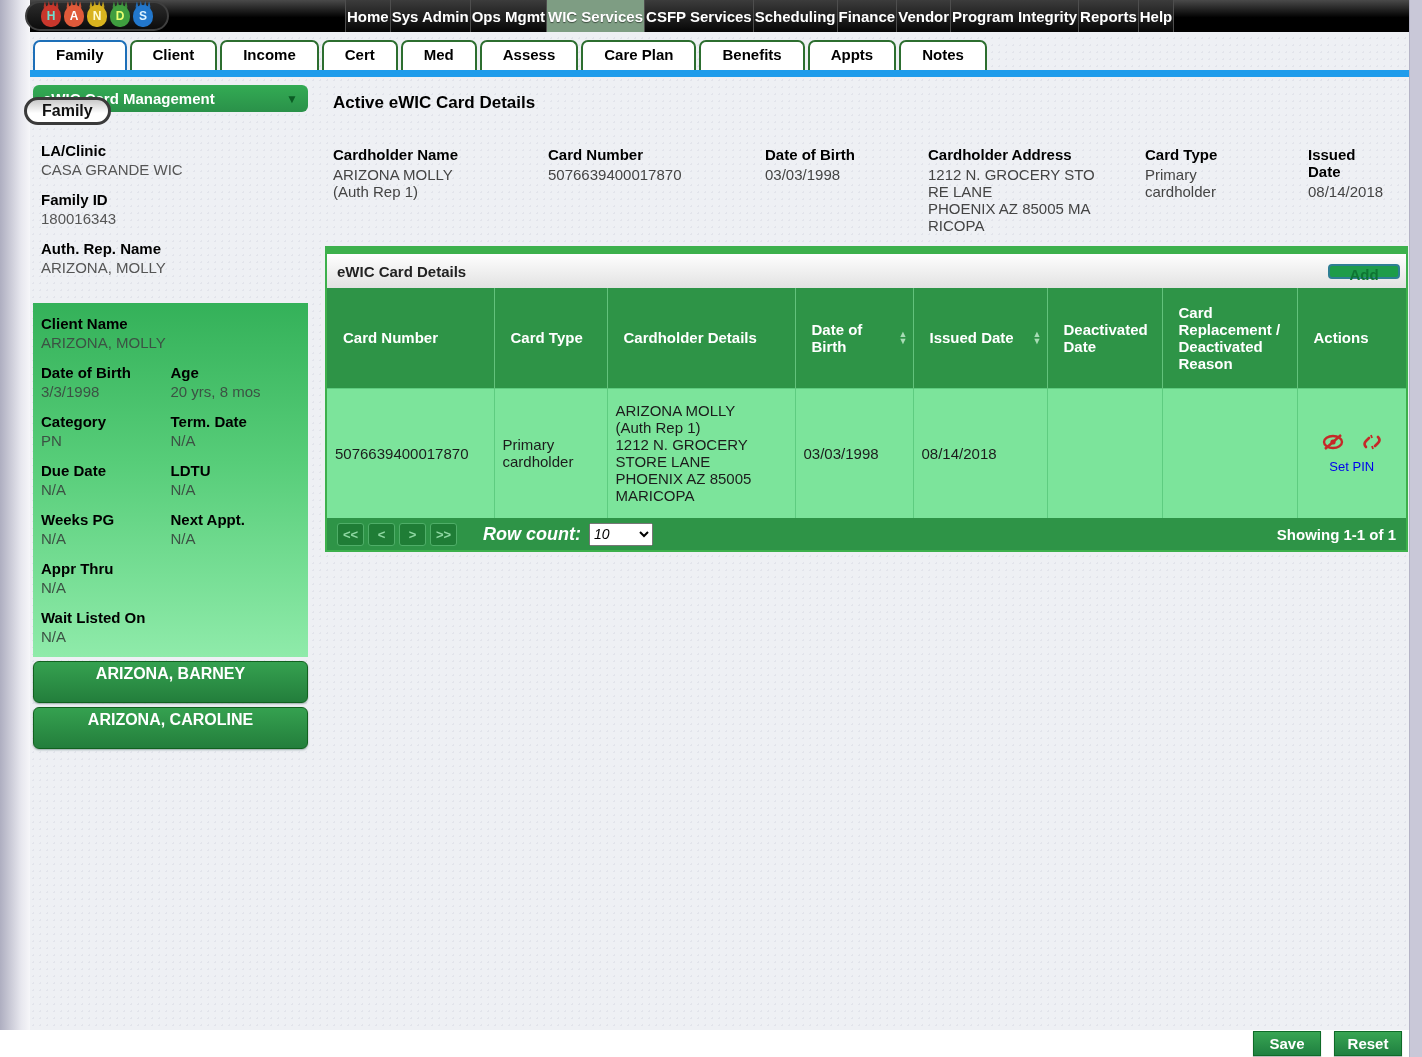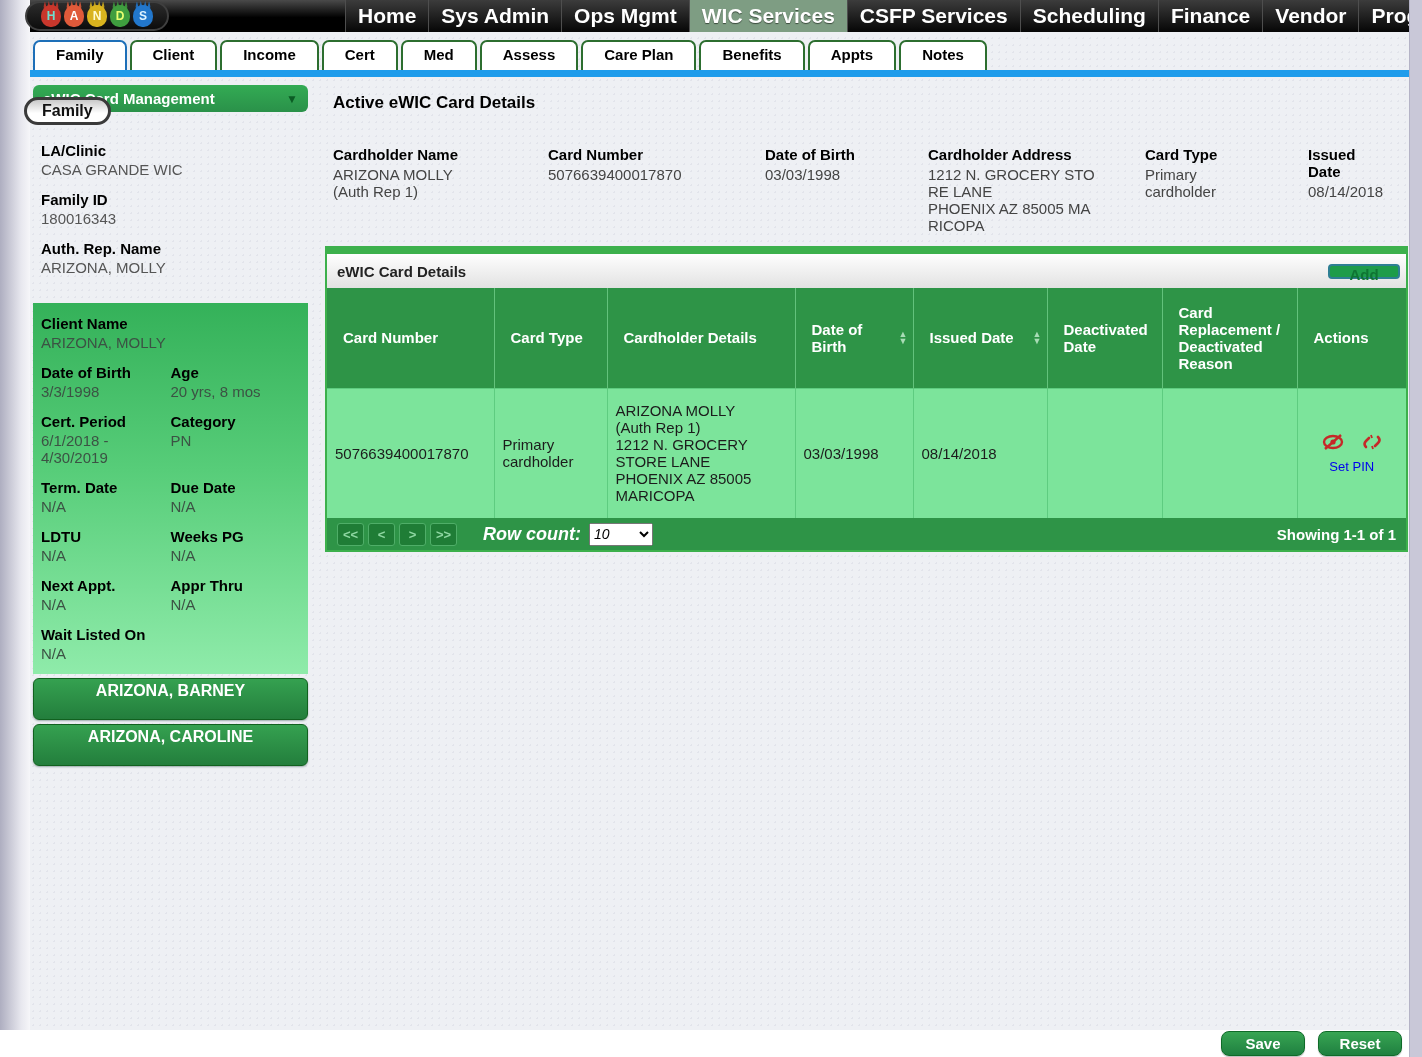--- a/index.html
+++ b/index.html
@@ -22,22 +22,22 @@
   .logo { position:absolute; left:-5px; top:1px; height:30px; padding:2px 14px;
     background:linear-gradient(#2c2c2c,#0c0c0c); border:2px solid #3f3f3f;
     border-radius:15px; display:flex; align-items:center; gap:3px; }
   .hand { width:20px; height:22px; border-radius:50% 50% 46% 46%;
     display:flex; align-items:center; justify-content:center;
     font-size:12px; font-weight:bold; color:#fff; position:relative; }
   .hand:before { content:""; position:absolute; top:-4px; left:2px; right:2px; height:8px;
     border-radius:4px; background:inherit; opacity:.85;
     clip-path:polygon(0 100%,12% 0,24% 100%,36% 0,50% 100%,64% 0,76% 100%,88% 0,100% 100%); }
   .menu { margin-left:315px; display:flex; align-items:stretch; flex:1; }
-  .menu-item { display:flex; align-items:center; padding:0 12px; color:#fff;
-    font-weight:bold; font-size:21px; border-left:1px solid #4e4e4e;
+  .menu-item { display:flex; align-items:center; padding:0 1px; color:#fff;
+    font-weight:bold; font-size:15px; border-left:1px solid #4e4e4e;
     background:linear-gradient(#3c3c3c,#060606); cursor:pointer; white-space:nowrap;text-align:right; }
   .menu-item:last-child { border-right:1px solid #4e4e4e; }
   .menu-item.active { background:#7e9d83; color:#fff; text-shadow:0 1px 1px #3c4c3e; }
 
   
   .tabrow { display:flex; gap:3px; padding:8px 0 0 3px; height:38px; }
   .tab { background:#fff; border:2px solid #2c6e2f; border-bottom:none;
     border-radius:7px 7px 0 0; font-weight:bold; font-size:15px; color:#000;
     padding:4px 21px 3px; cursor:pointer; white-space:nowrap; }
   .tab.active { border-color:#1d6fb8; }
@@ -120,22 +120,22 @@
     border-radius:3px; color:#8fd8a3; font-weight:bold; font-size:13px;
     margin-right:4px; cursor:pointer; line-height:1; }
   .rc-label { color:#fff; font-weight:bold; font-size:18px; margin:0 8px 0 22px;font-style:italic; }
   .rc-select { width:64px; height:23px; font-size:14px;font-style:italic; }
   .showing { margin-left:auto; color:#fff; font-weight:bold; font-size:15px; }
 
   
   .bottom-strip { position:absolute; left:0; right:0; bottom:0; height:27px;
     background:#fff; display:flex; align-items:flex-start; justify-content:flex-end;
     gap:13px; padding:1px 20px 0 0; }
-  .foot-btn { width:84px; height:25px; background:linear-gradient(#38a553,#1f8040);
-    border:1px solid #0f6b28; border-radius:8px; color:#fff; font-weight:bold;
+  .foot-btn { width:68px; height:25px; background:linear-gradient(#38a553,#1f8040);
+    border:1px solid #0f6b28; border-radius:0; color:#fff; font-weight:bold;
     font-size:15px; cursor:pointer; box-shadow:0 1px 1px #bbb; }
 </style>
 </head>
 <body>
 
 <div class="left-shade"></div>
 
 <div class="content">
 
   <div class="topnav">
@@ -205,24 +205,20 @@
           <div class="val">ARIZONA, MOLLY</div>
         </div>
         <div class="cp-grid">
           <div class="sf">
             <div class="lab">Date of Birth</div>
             <div class="val">3/3/1998</div>
           </div>
           <div class="sf">
             <div class="lab">Age</div>
             <div class="val">20 yrs, 8 mos</div>
-          </div>
-          <div class="sf">
-            <div class="lab">Cert. Period</div>
-            <div class="val" style="max-width:110px">6/1/2018 - 4/30/2019</div>
           </div>
           <div class="sf">
             <div class="lab">Category</div>
             <div class="val">PN</div>
           </div>
           <div class="sf">
             <div class="lab">Term. Date</div>
             <div class="val">N/A</div>
           </div>
           <div class="sf">

